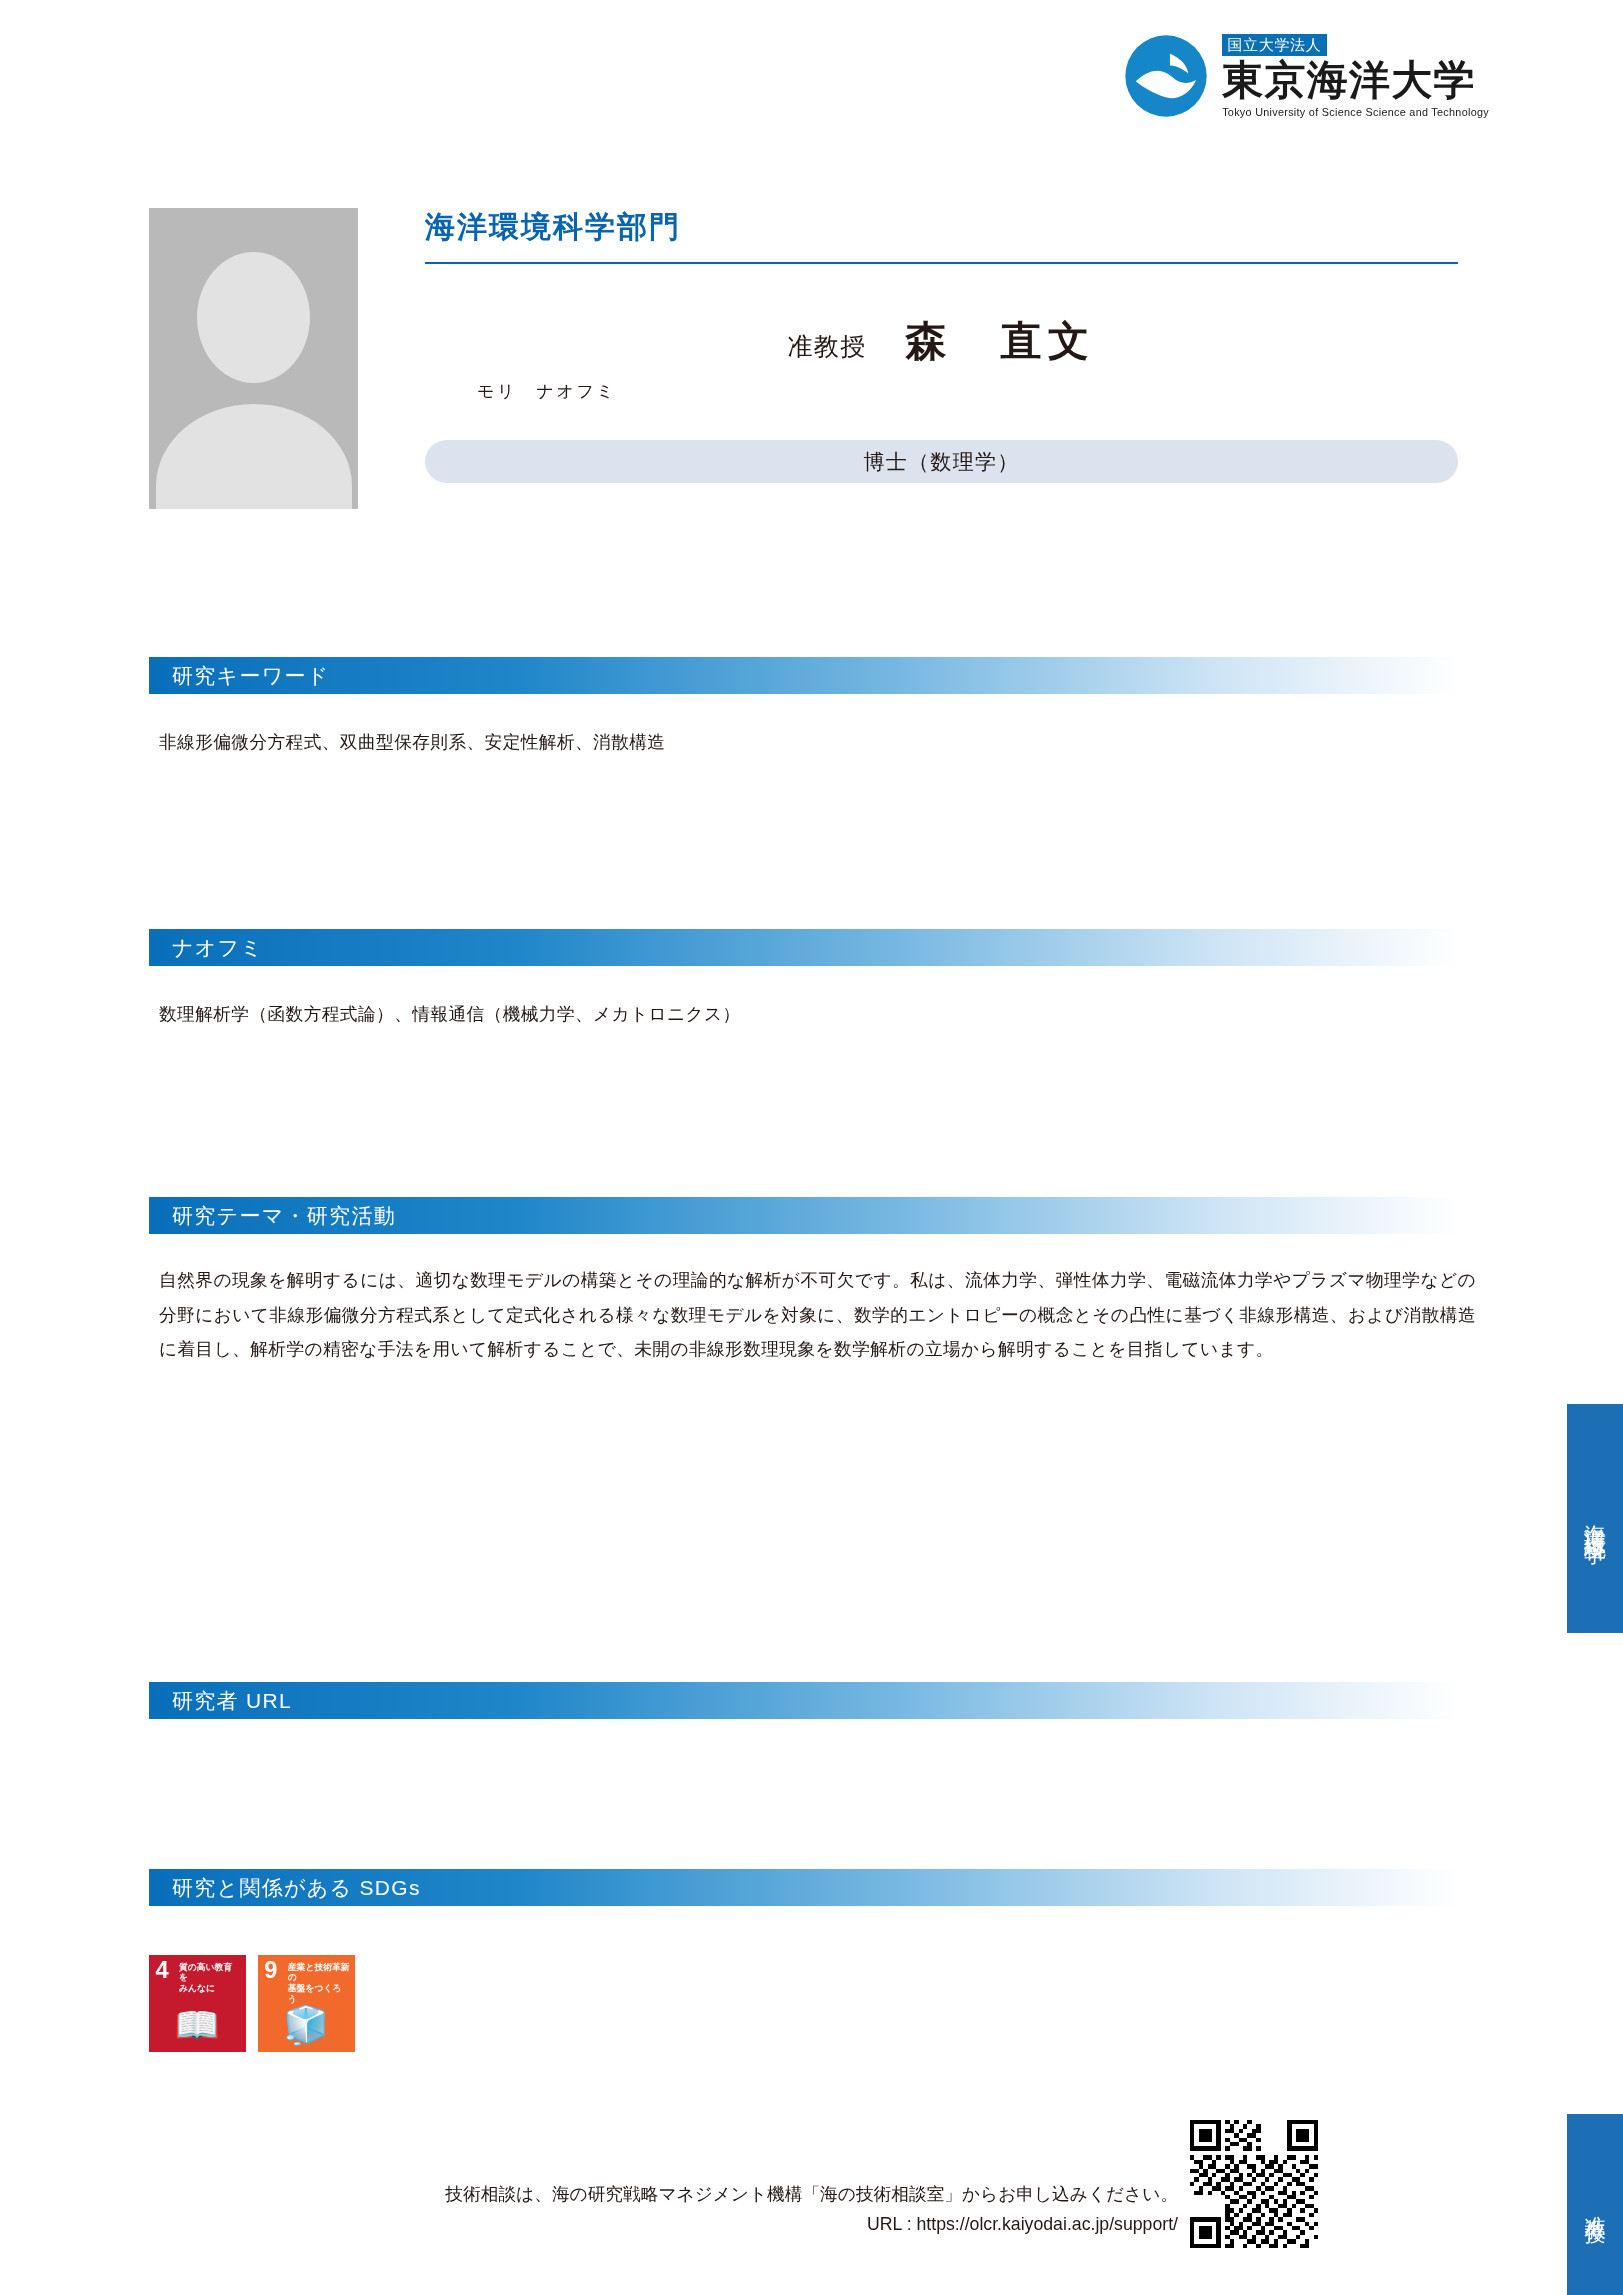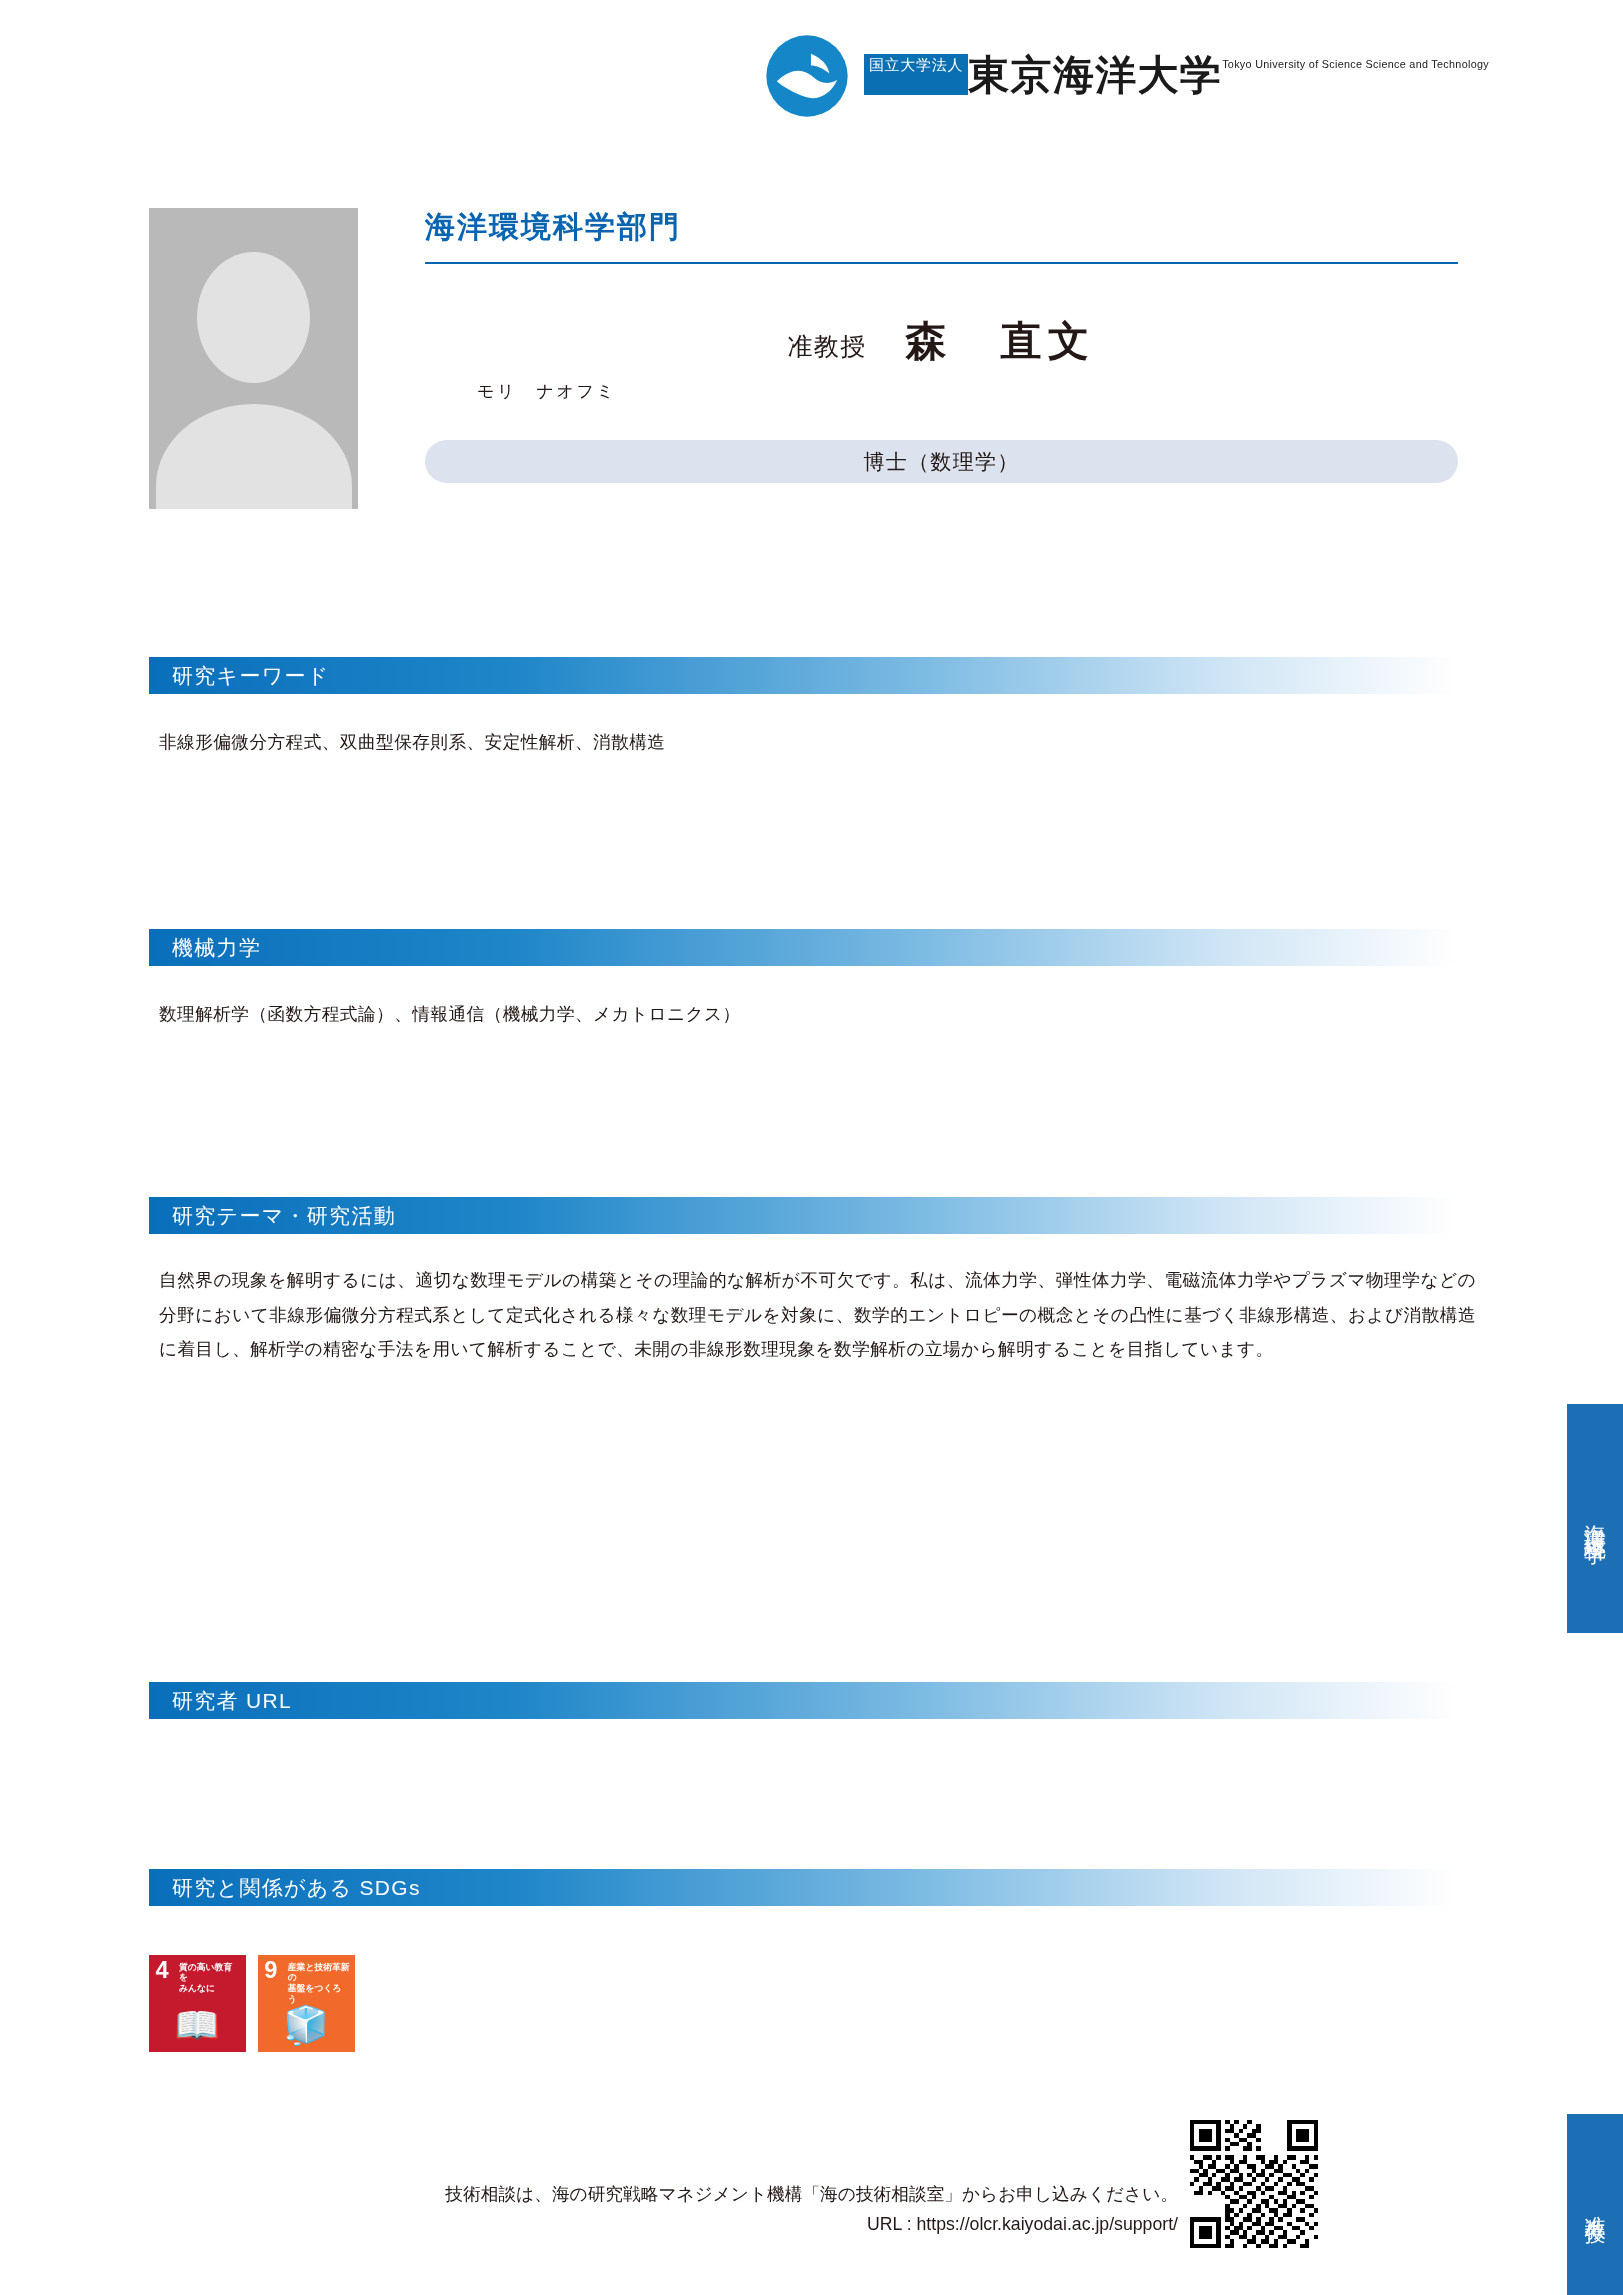--- a/index.html
+++ b/index.html
@@ -25,21 +25,21 @@
     align-items: center;
     gap: 14.4px;
   }
   .logo-mark {
     width: 84px;
     height: 84px;
     position: relative;
   }
   .logo-text-wrap {
     display: flex;
-    flex-direction: row;
+    flex-direction: column;
     justify-content: center;
   }
   .logo-kokuritsu {
     font-size: 15px;
     color: #ffffff;
     background: #0b6fb4;
     display: inline-block;
     padding: 1.3px 5.2px;
     letter-spacing: 0.7px;
     width: max-content;
@@ -303,21 +303,21 @@
 <div class="person-kana">モリ　ナオフミ</div>
 
 <div class="degree-pill">博士（数理学）</div>
 
 <div class="section-bar" style="top:657px">
   <span class="label">研究キーワード</span>
 </div>
 <div class="section-body" style="top:725px">非線形偏微分方程式、双曲型保存則系、安定性解析、消散構造</div>
 
 <div class="section-bar" style="top:929px">
-  <span class="label">機械力学</span>
+  <span class="label">ナオフミ</span>
 </div>
 <div class="section-body" style="top:997px">数理解析学（函数方程式論）、情報通信（機械力学、メカトロニクス）</div>
 
 <div class="section-bar" style="top:1197px">
   <span class="label">研究テーマ・研究活動</span>
 </div>
 <div class="section-body" style="top:1263px; width:1317px; text-align:justify;">自然界の現象を解明するには、適切な数理モデルの構築とその理論的な解析が不可欠です。私は、流体力学、弾性体力学、電磁流体力学やプラズマ物理学などの分野において非線形偏微分方程式系として定式化される様々な数理モデルを対象に、数学的エントロピーの概念とその凸性に基づく非線形構造、および消散構造に着目し、解析学の精密な手法を用いて解析することで、未開の非線形数理現象を数学解析の立場から解明することを目指しています。</div>
 
 <div class="section-bar" style="top:1682px">
   <span class="label">研究者 URL</span>

